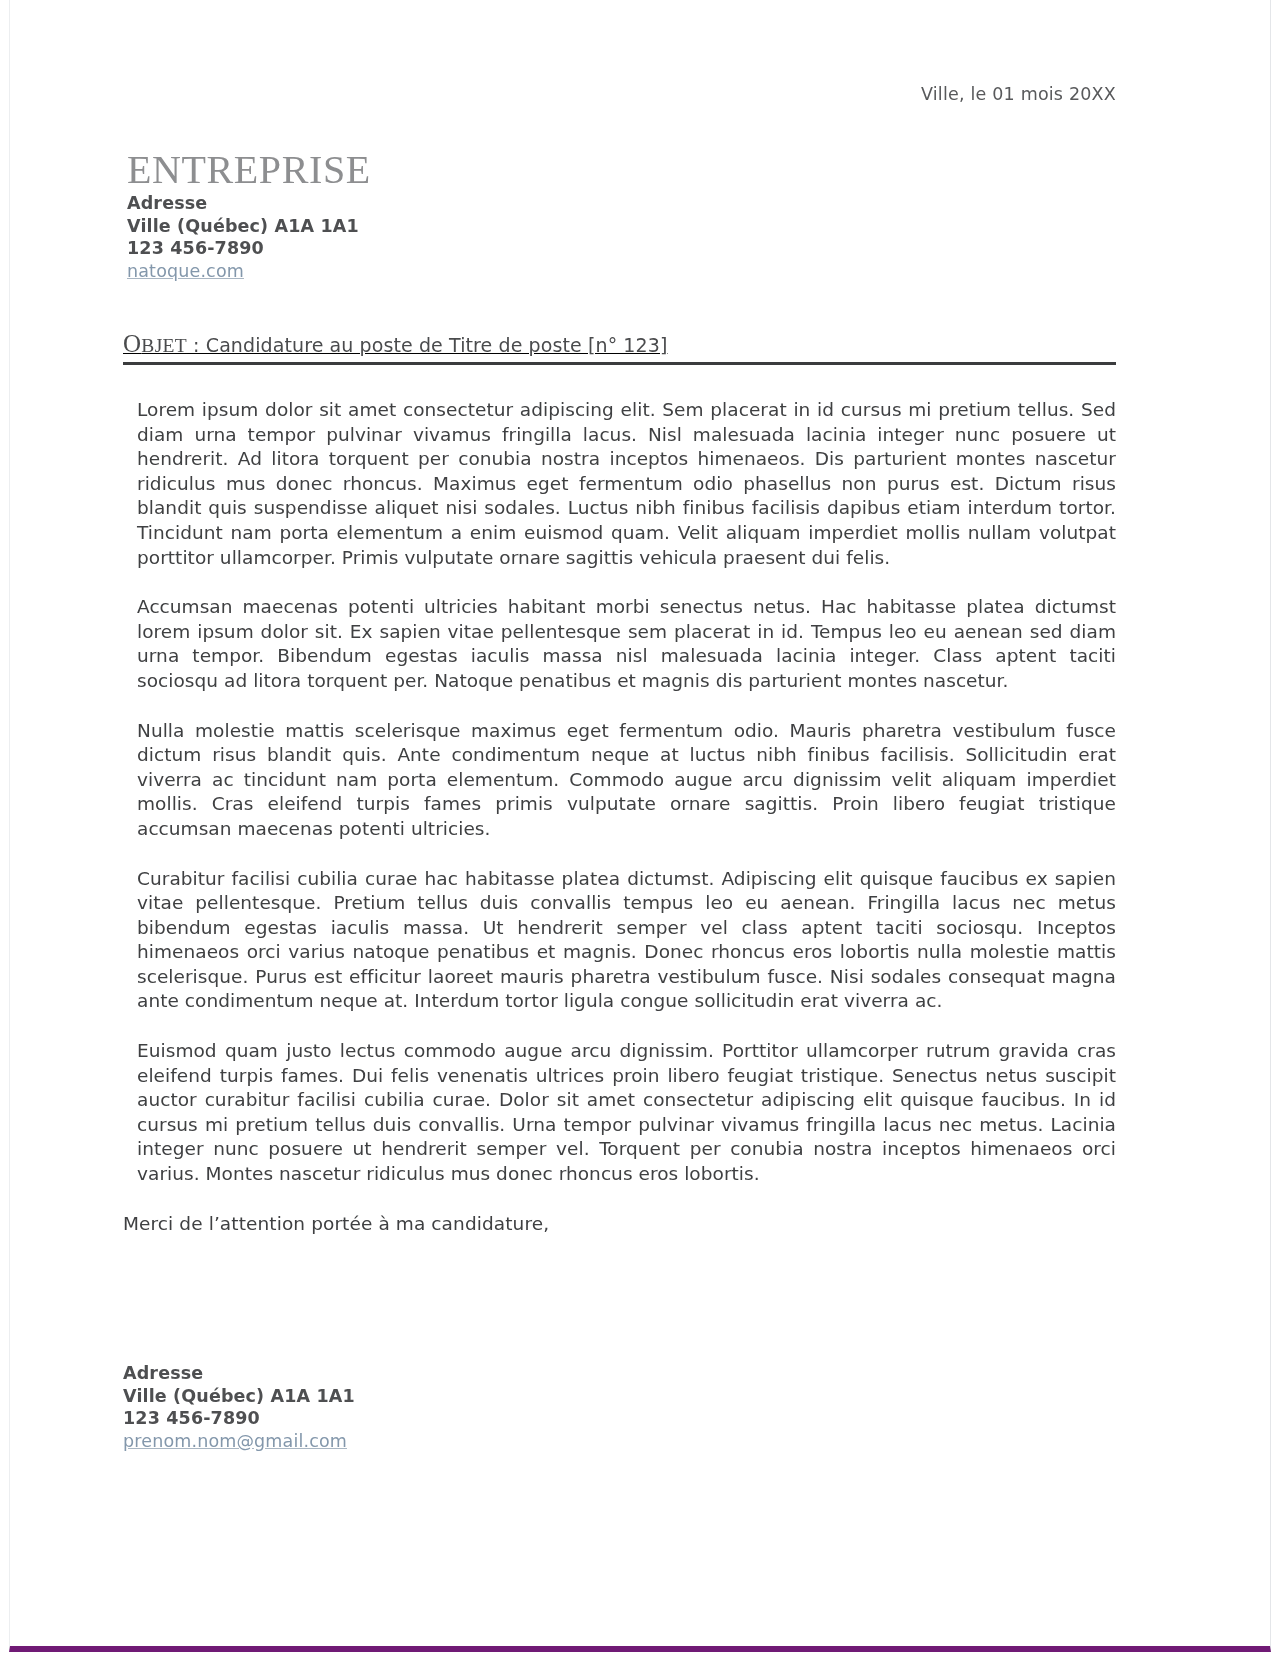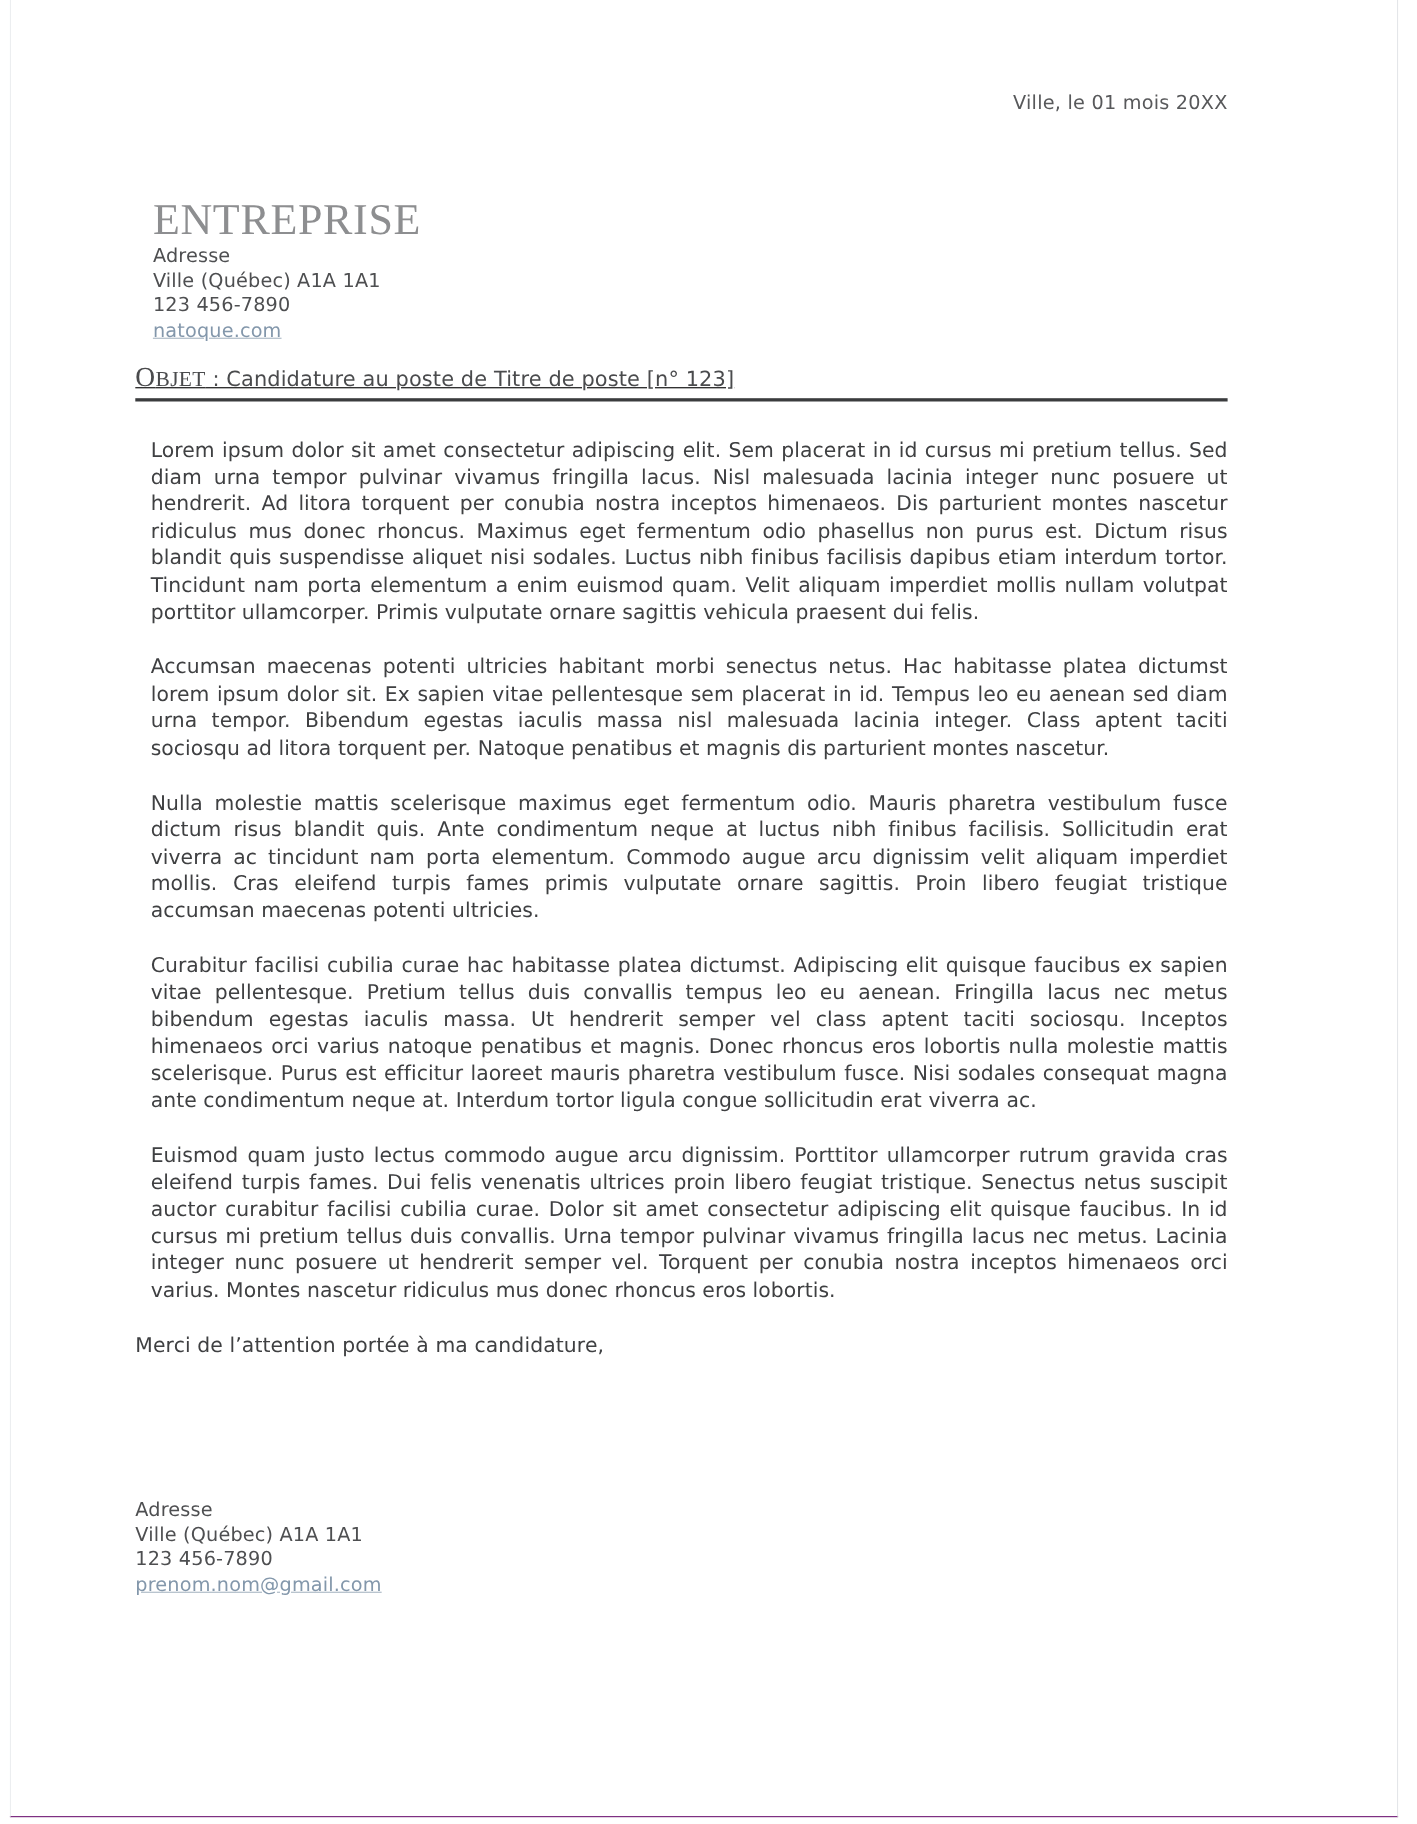--- a/index.html
+++ b/index.html
@@ -15,21 +15,21 @@
   }
   .page {
     position: absolute;
     left: 9px;
     top: 0px;
     width: 1262px;
     height: 1652px;
     background: #ffffff;
     border-left: 1px solid #eceef0;
     border-right: 1px solid #e4e6e9;
-    border-bottom: 1px solid #701a75;
+    border-bottom: 6px solid #701a75;
     box-sizing: border-box;
     overflow: hidden;
   }
   .content {
     position: absolute;
     left: 113px;
     top: 0;
     width: 993px;
   }
 
@@ -42,37 +42,37 @@
     text-align: right;
     font-size: 17.5px;
     color: #58595b;
     letter-spacing: 0.2px;
   }
 
   
   .company-block {
     position: absolute;
     top: 148px;
-    left: 16px;
-    margin-top: 30px;
+    left: 4px;
   }
   .company-name {
     font-family: "Liberation Serif", "DejaVu Serif", serif;
     font-size: 40px;
     line-height: 44px;
     color: #8d8e90;
     letter-spacing: 0.6px;
     margin: 0;
     font-weight: 400;
   }
   .addr-line {
     font-size: 17.5px;
     line-height: 22.6px;
     color: #4e4f51;
     letter-spacing: 0.15px;
+    font-weight: bold;
   }
   .link-text {
     font-size: 17.5px;
     line-height: 22.6px;
     color: #8397ab;
     text-decoration: underline;
     text-decoration-color: #a9b6c3;
     letter-spacing: 0.15px;
     display: inline-block;
   }

